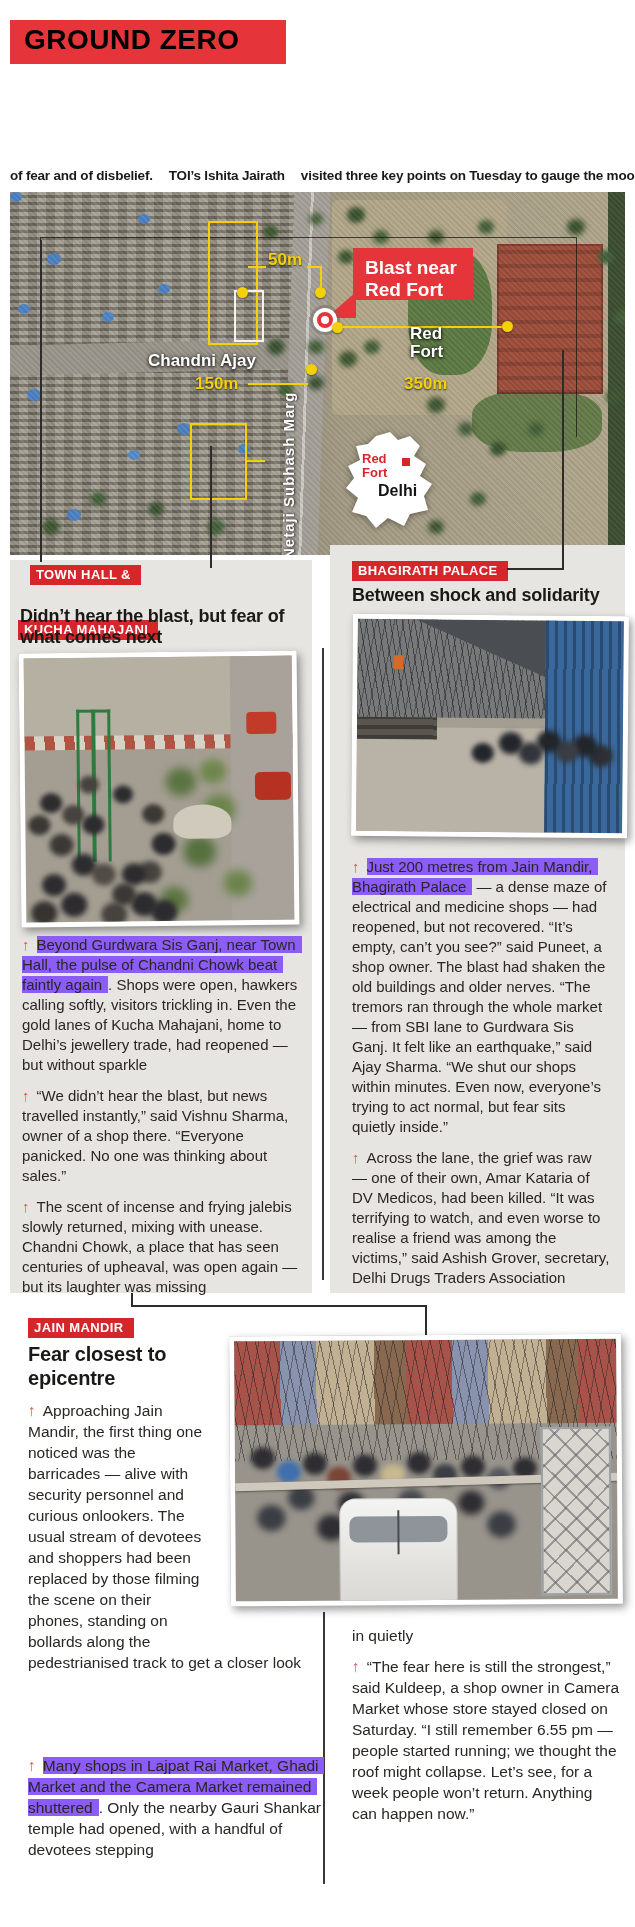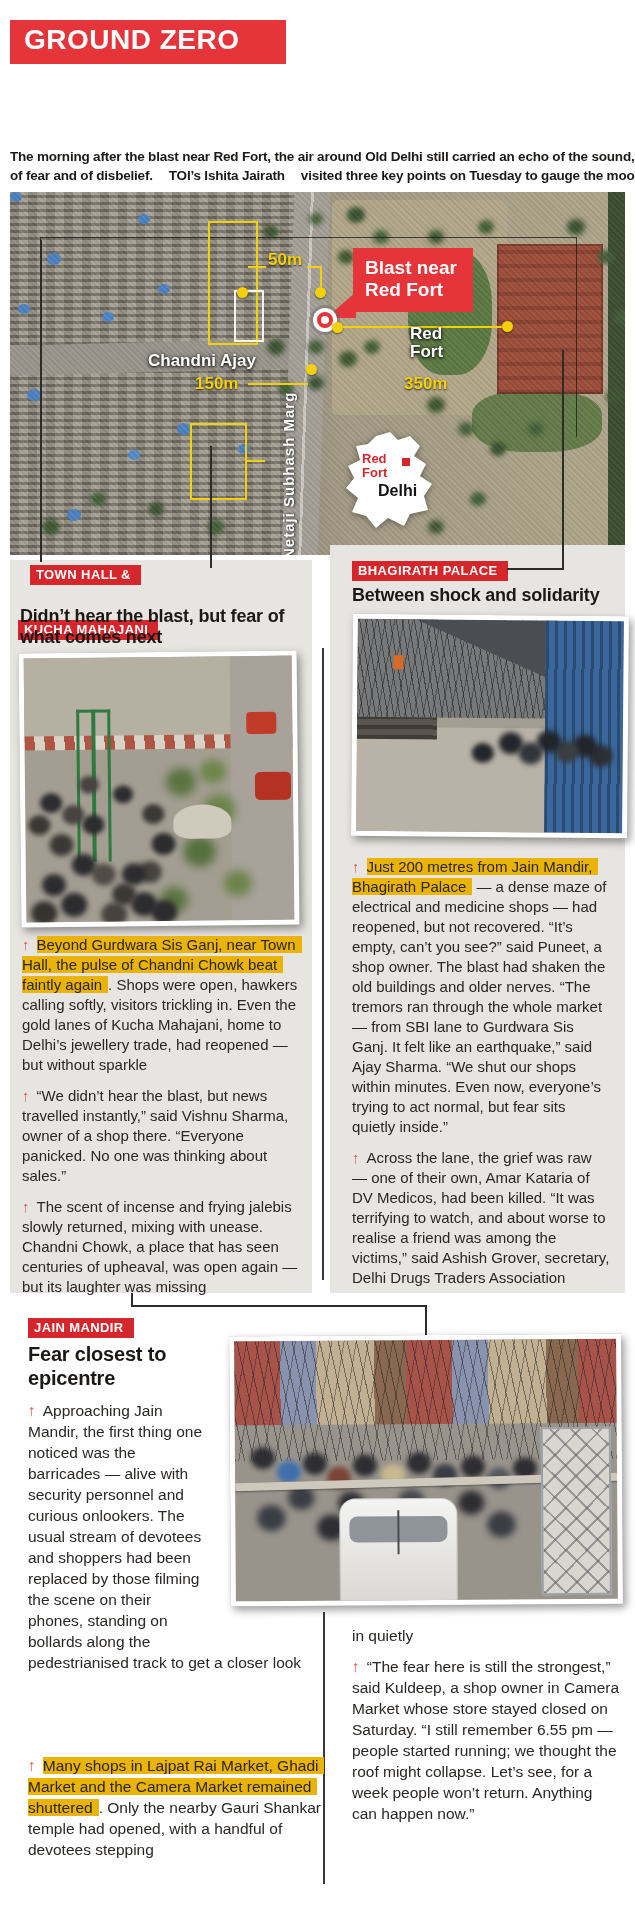--- a/index.html
+++ b/index.html
@@ -2,21 +2,21 @@
 <html><head>
 <meta charset="utf-8">
 <style>
   * { margin:0; padding:0; box-sizing:border-box; }
   html,body { background:#fff; }
   body { font-family:"Liberation Sans", sans-serif; color:#26221f; }
   #page { position:relative; width:635px; height:1927px; background:#fff; overflow:hidden; }
   .abs { position:absolute; }
 
   
-  .kicker { position:absolute; left:10px; top:20px; background:#e5343a; color:#ffffff;
+  .kicker { position:absolute; left:10px; top:20px; background:#e5343a; color:#000000;
             font-size:28px; font-weight:bold; letter-spacing:.5px; padding:4px 46px 8px 14px; }
   .title  { position:absolute; left:10px; top:78px; font-size:48px; font-weight:bold;
             letter-spacing:-1px; color:#161412; }
   .intro-line { position:absolute; left:10px; font-size:13.5px; font-weight:bold;
             letter-spacing:-.2px; color:#1c1a18; white-space:nowrap; }
   .byline-gap { margin:0 16px; }
 
   
   #map { position:absolute; left:10px; top:192px; width:615px; height:363px; overflow:hidden;
          background:linear-gradient(90deg,#8f8b7f 0%,#938e7e 42%,#a59c85 55%,#b0a78c 100%); }
@@ -24,21 +24,21 @@
          background:repeating-linear-gradient(45deg, rgba(255,255,255,.04) 0 2px, rgba(0,0,0,.06) 2px 4px); }
   .map-white { position:absolute; color:#fff; font-weight:bold; font-size:17px; line-height:18px;
          text-shadow:0 1px 3px rgba(0,0,0,.95), 0 0 5px rgba(0,0,0,.55); }
   .map-yel { position:absolute; color:#f4d106; font-weight:bold; font-size:17px;
          text-shadow:0 1px 2px rgba(0,0,0,.8); }
   .ydot { position:absolute; width:11px; height:11px; border-radius:50%; background:#f4d106;
          box-shadow:0 1px 2px rgba(0,0,0,.5); }
   .yline { position:absolute; background:#f4d106; }
   .yrect { position:absolute; border:2px solid #f4d106; }
   .wrect { position:absolute; border:2px solid rgba(255,255,255,.9); }
-  .blast-box { position:absolute; left:343px; top:56px; width:120px; height:64px; background:#e5343a;
+  .blast-box { position:absolute; left:343px; top:56px; width:120px; height:52px; background:#e5343a;
          color:#fff; font-weight:bold; font-size:19px; line-height:22px; padding:9px 0 0 12px; }
   .blast-pointer { position:absolute; left:316px; top:100px; width:30px; height:26px; background:#e5343a;
          clip-path:polygon(100% 0,100% 100%,0 100%); }
   .marker-outer { position:absolute; left:303px; top:116px; width:24px; height:24px; border-radius:50%;
          background:#fff; box-shadow:0 0 0 3px rgba(110,105,100,.45); }
   .marker-inner { position:absolute; left:4px; top:4px; width:16px; height:16px; border-radius:50%;
          background:#fff; border:4px solid #e5343a; }
   .road-label { position:absolute; left:270px; top:92px; height:275px; writing-mode:vertical-rl;
          transform:rotate(180deg); color:#fff; font-weight:bold; font-size:15px; letter-spacing:1px;
          text-shadow:0 1px 3px rgba(0,0,0,.95); }
@@ -54,35 +54,34 @@
   .hline { position:absolute; height:2px; background:#2e2c2a; }
 
   
   .panel { position:absolute; background:#e7e5e1; }
   .seclabel { display:inline-block; background:#d5262b; color:#fff; font-weight:bold;
          font-size:13px; letter-spacing:.4px; padding:2px 10px 3px 6px; }
   .sechead { font-weight:bold; font-size:18px; line-height:21px; letter-spacing:-.2px; color:#1b1916; }
   .para { font-size:15px; line-height:20px; color:#2a2624; margin-bottom:11px; }
   .bottom .para { font-size:15.5px; line-height:21px; margin-bottom:0; }
   .arrow { color:#e2574e; font-weight:bold; margin-right:7px; }
-  .hl { background:#eab308; padding-right:6px; -webkit-box-decoration-break:clone; box-decoration-break:clone; }
+  .hl { background:#8b5cf6; padding-right:6px; -webkit-box-decoration-break:clone; box-decoration-break:clone; }
   .hl:empty { display:none; padding:0; }
 
   .photo { position:absolute; background:#a49e92; border:5px solid #fff;
            box-shadow:3px 4px 9px rgba(0,0,0,.4); overflow:hidden; }
   .ph-layer { position:absolute; }
   .dotset { position:absolute; width:12px; height:10px; border-radius:50%; }
 </style>
 </head>
 <body>
 
 <div id="page">
 
   <div class="kicker">GROUND ZERO</div>
-  <div class="intro-line" style="top:149px">The morning after the blast near Red Fort, the air around Old Delhi still carried an echo of the sound,</div>
   <div class="intro-line" style="top:168px">
     <span>of fear and of disbelief.</span><span class="byline-gap">TOI’s Ishita Jairath</span><span>visited three key points on Tuesday to gauge the mood</span>
   </div>
 
   <div id="map">
 
     <div class="ph-layer" style="left:0;top:0;width:285px;height:363px;background:#8e897c;
       background-image:repeating-linear-gradient(0deg, rgba(55,50,45,.28) 0 3px, rgba(228,222,210,.22) 3px 7px),repeating-linear-gradient(90deg, rgba(55,50,45,.2) 0 9px, rgba(205,200,188,.18) 9px 18px);"></div>
     <div class="dotset" style="left:0;top:0;background:#4d82c4;
       box-shadow:38px 62px 0 1px #4d82c4, 92px 120px 0 0 #4f86c8, 18px 198px 0 1px #4d82c4, 118px 258px 0 0 #558ccb, 58px 318px 0 1px #4d82c4, 148px 92px 0 0 #4d82c4, 8px 112px 0 0 #4d82c4, 168px 232px 0 1px #4d82c4, 228px 252px 0 0 #4d82c4, 128px 22px 0 0 #4d82c4;"></div>
@@ -201,21 +200,21 @@
       <div class="ph-layer" style="left:188px;top:0;width:78px;height:212px;background:#3a689c;
         background-image:repeating-linear-gradient(90deg, rgba(0,0,0,.28) 0 3px, transparent 3px 9px);"></div>
       <div class="dotset" style="left:0;top:0;filter:blur(1px);
         box-shadow:148px 118px 5px 6px #22252a, 168px 128px 5px 6px #31343a, 186px 116px 5px 6px #22252a, 204px 126px 5px 6px #3a3d42, 222px 120px 5px 6px #22252a, 238px 130px 5px 6px #2c2f34, 120px 128px 4px 5px #22252a;"></div>
       <div class="ph-layer" style="left:36px;top:36px;width:10px;height:14px;background:#d86a28;"></div>
     </div>
 
     <div class="abs" style="left:22px;top:312px;width:258px;">
       <p class="para"><span class="arrow">↑</span><span class="hl">Just 200 metres from Jain Mandir, Bhagirath Palace</span>
 <span>— a dense maze of electrical and medicine shops — had reopened, but not recovered. “It’s empty, can’t you see?” said Puneet, a shop owner.  The blast had shaken the old buildings and older nerves. “The tremors ran through the whole market — from SBI lane to Gurdwara Sis Ganj. It felt like an earthquake,” said Ajay Sharma. “We shut our shops within minutes. Even now, everyone’s trying to act normal, but fear sits quietly inside.”</span></p>
-      <p class="para"><span class="arrow">↑</span><span>Across the lane,  the grief was raw — one of their own, Amar Kataria of DV Medicos, had been killed. “It was terrifying to watch, and about worse to realise a friend was among the victims,” said Ashish Grover, secretary, Delhi Drugs Traders Association</span></p>
+      <p class="para"><span class="arrow">↑</span><span>Across the lane,  the grief was raw — one of their own, Amar Kataria of DV Medicos, had been killed. “It was terrifying to watch, and even worse to realise a friend was among the victims,” said Ashish Grover, secretary, Delhi Drugs Traders Association</span></p>
     </div>
   </div>
 
   <div class="bottom">
     <div class="abs" style="left:28px;top:1318px;"><span class="seclabel">JAIN MANDIR</span></div>
     <div class="sechead abs" style="left:28px;top:1342px;width:170px;font-size:20px;line-height:24px;">Fear closest to epicentre</div>
 
     <div class="photo" style="left:230px;top:1335px;width:392px;height:270px;transform:rotate(-0.4deg);background:#98938b;">
       <div class="ph-layer" style="left:0;top:0;width:382px;height:84px;
         background:repeating-linear-gradient(90deg, #a8534a 0 46px, #8a93ad 46px 82px, #c2b093 82px 140px, #88694f 140px 172px);"></div>

